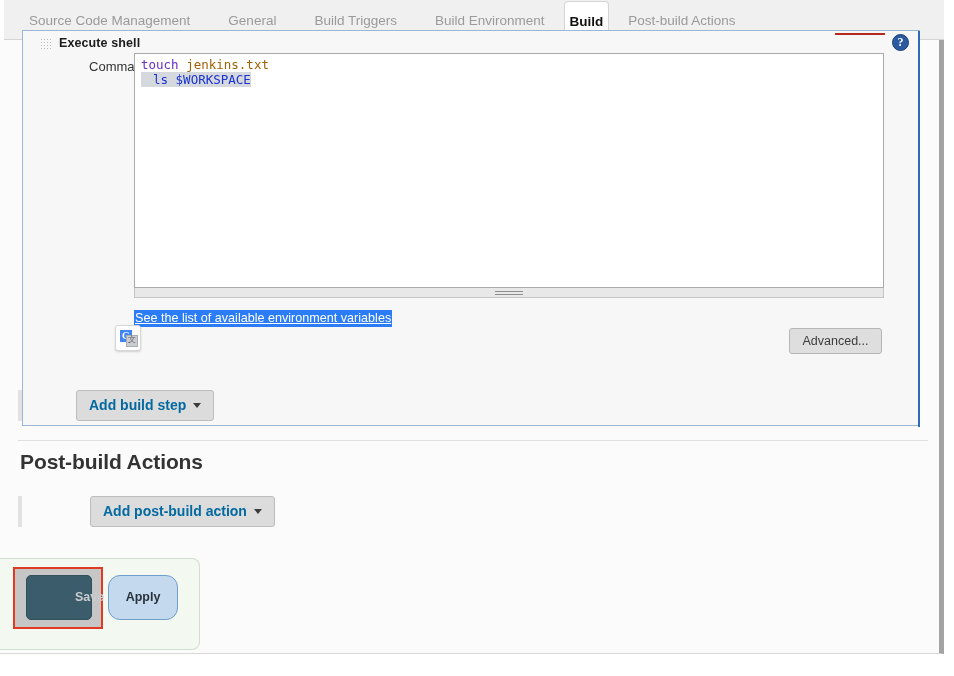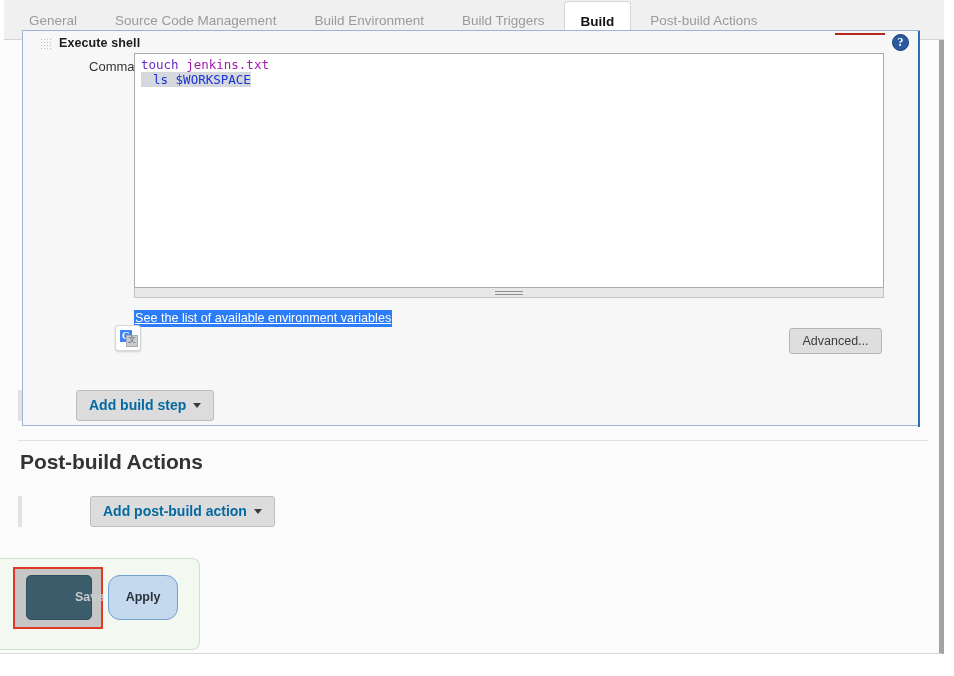--- a/index.html
+++ b/index.html
@@ -50,21 +50,21 @@
     background: transparent;
   }
   .tab.active {
     color: #111111;
     font-weight: bold;
     background: #ffffff;
     border: 1px solid #d4d4d4;
     border-bottom: 1px solid #ffffff;
     border-radius: 4px 4px 0 0;
     margin-bottom: -1px;
-    padding: 0 16px;
+    padding: 0 5px;
   }
 
   
   .content {
     position: absolute;
     left: 0; top: 40px;
     width: 944px;
     height: 614px;
     background: #fbfbfb;
     border-right: 5px solid #a3a3a3;
@@ -157,21 +157,21 @@
     padding: 4px 6px 0 6px;
     overflow: hidden;
   }
   .code {
     font-family: "DejaVu Sans Mono", monospace;
     font-size: 12.5px;
     line-height: 14.5px;
     white-space: pre;
   }
   .tok-cmd   { color: #6a2ec4; }
-  .tok-plain { color: #a21caf; }
+  .tok-plain { color: #a16207; }
   .tok-blue  { color: #1a32d4; }
   .sel-gray  { background: #d5d9de; padding-left: 12px; }
 
   .resize-grip {
     position: absolute;
     left: 111px;
     top: 257px;
     width: 750px;
     height: 10px;
     background: #e8e8e8;
@@ -363,24 +363,24 @@
     height: 22px;
     background: #ffffff;
   }
 </style>
 </head>
 <body>
 
 <div class="page">
 
   <div class="tabbar">
+    <div class="tab">Source Code Management</div>
     <div class="tab">General</div>
-    <div class="tab">Source Code Management</div>
+    <div class="tab">Build Triggers</div>
     <div class="tab">Build Environment</div>
-    <div class="tab">Build Triggers</div>
     <div class="tab active">Build</div>
     <div class="tab">Post-build Actions</div>
   </div>
 
   <div class="content">
 
     <div class="buildstep">
 
       <div class="blue-edge"></div>
 

